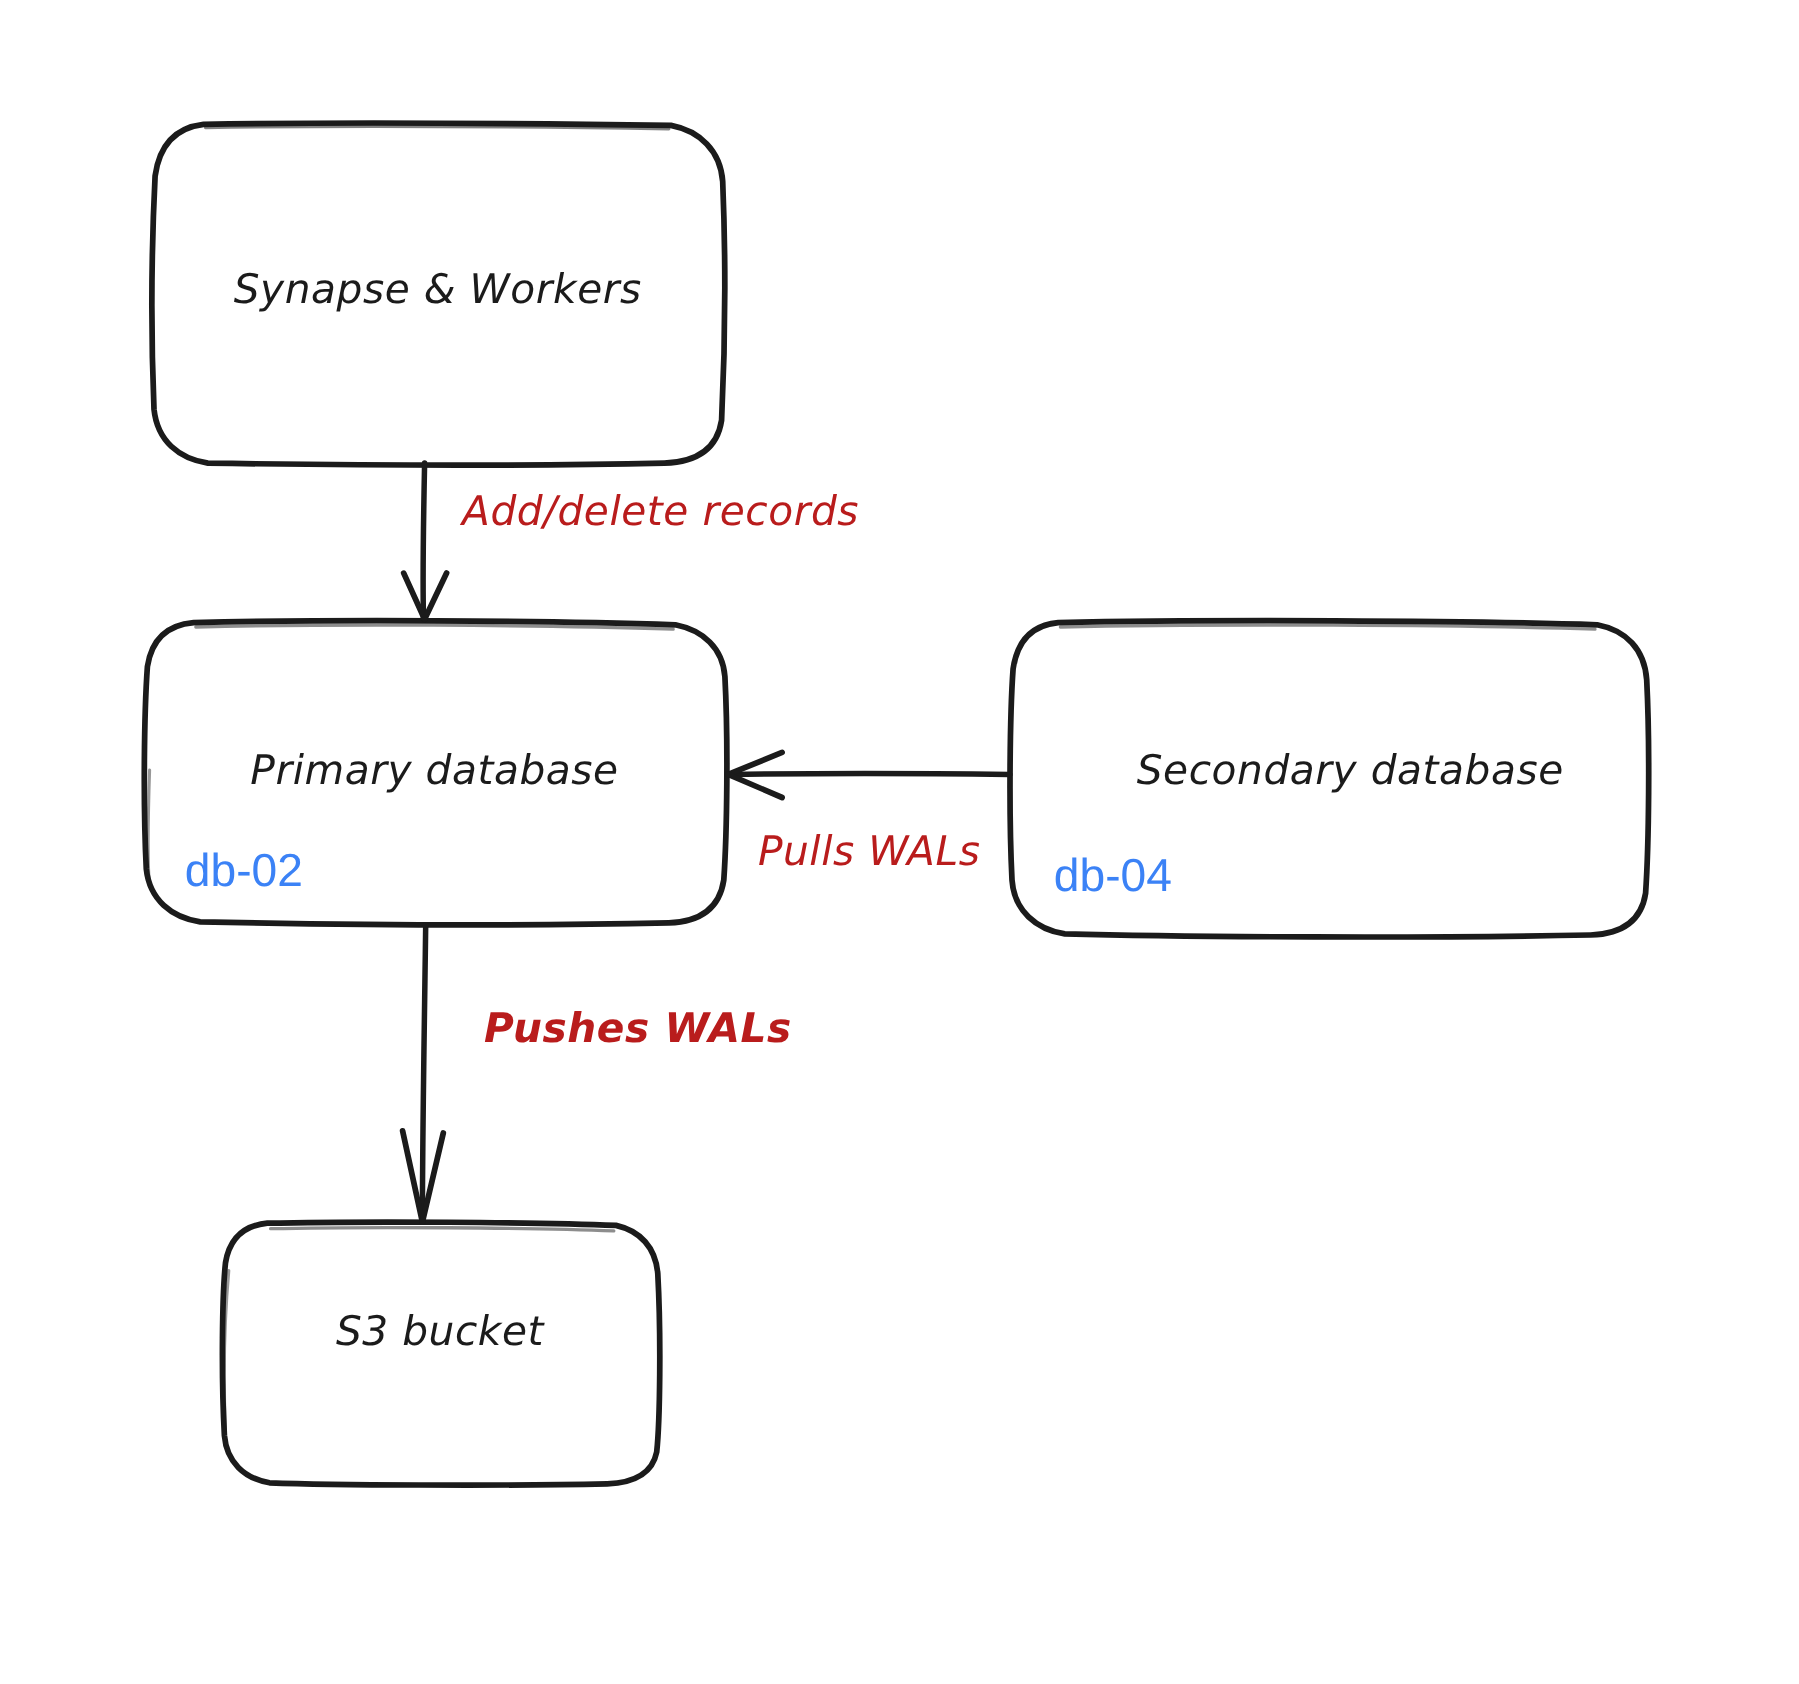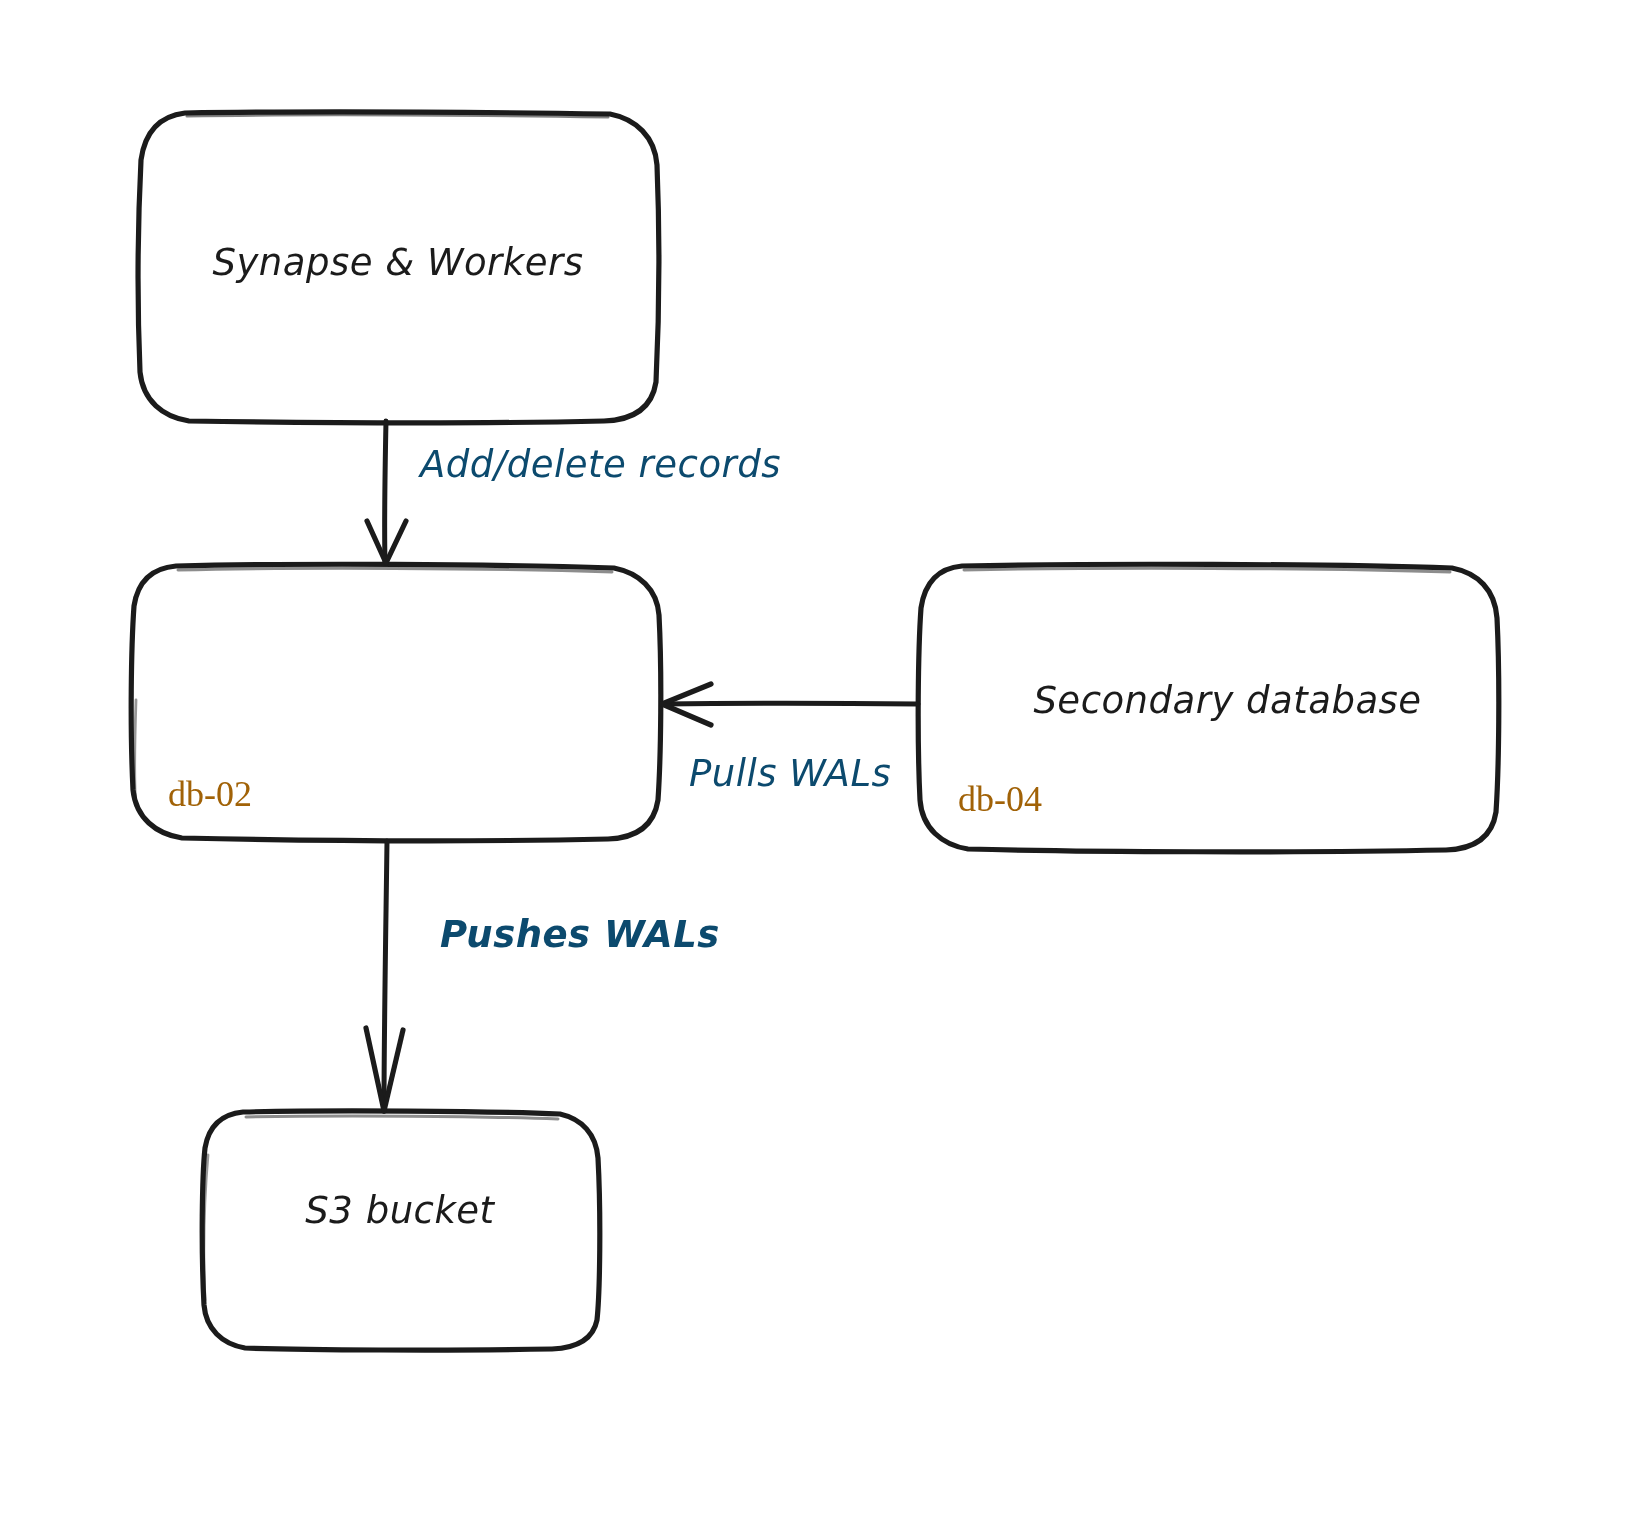--- a/index.html
+++ b/index.html
@@ -36,25 +36,25 @@
     font-family: "DejaVu Sans", sans-serif;
     font-size: 37px;
     font-style: italic;
     font-weight: 400;
     letter-spacing: 0.5px;
     color: #1b1b1b;
     white-space: nowrap;
   }
   .node-id {
     position: absolute;
-    font-family: Liberation Serif, serif;
-    font-size: 36px;
+    font-family: Liberation Sans, sans-serif;
+    font-size: 42px;
     font-weight: 400;
     letter-spacing: 0px;
-    color: #a16207;
+    color: #3b82f6;
     white-space: nowrap;
   }
 
   
   #node-synapse      { left: 136px; top: 110px;  width: 524px;  height: 314px; }
   #node-synapse .node-title { top: 131px; text-align: center; }
 
   #node-primary      { left: 128px; top: 562px;  width: 534px;  height: 280px; }
   #node-primary .node-title { top: 117px; }
   #node-primary .node-id    { left: 40px; bottom: 27px; }
@@ -67,21 +67,21 @@
   #node-s3 .node-title { top: 80px; }
 
   
   .edge-label {
     position: absolute;
     font-family: "DejaVu Sans", sans-serif;
     font-size: 37px;
     font-style: italic;
     font-weight: 400;
     letter-spacing: 0.5px;
-    color: #0c4a6e;
+    color: #b91c1c;
     white-space: nowrap;
   }
   #edge-label-add-delete  { left: 420px; top: 443px; }
   #edge-label-pulls-wals  { left: 689px; top: 740px; margin-top: 12px; }
   #edge-label-pushes-wals { left: 440px; top: 913px; font-weight: bold; }
 </style>
 </head>
 <body>
 
 <svg id="diagram-canvas" viewBox="0 0 1635 1531" xmlns="http://www.w3.org/2000/svg">
@@ -140,20 +140,21 @@
     </g>
 
   </g>
 </svg>
 
 <div class="node" id="node-synapse">
   <div class="node-title">Synapse &amp; Workers</div>
 </div>
 
 <div class="node" id="node-primary">
+  <div class="node-title">Primary database</div>
   <div class="node-id">db-02</div>
 </div>
 
 <div class="node" id="node-secondary">
   <div class="node-title">Secondary database</div>
   <div class="node-id">db-04</div>
 </div>
 
 <div class="node" id="node-s3">
   <div class="node-title">S3 bucket</div>

